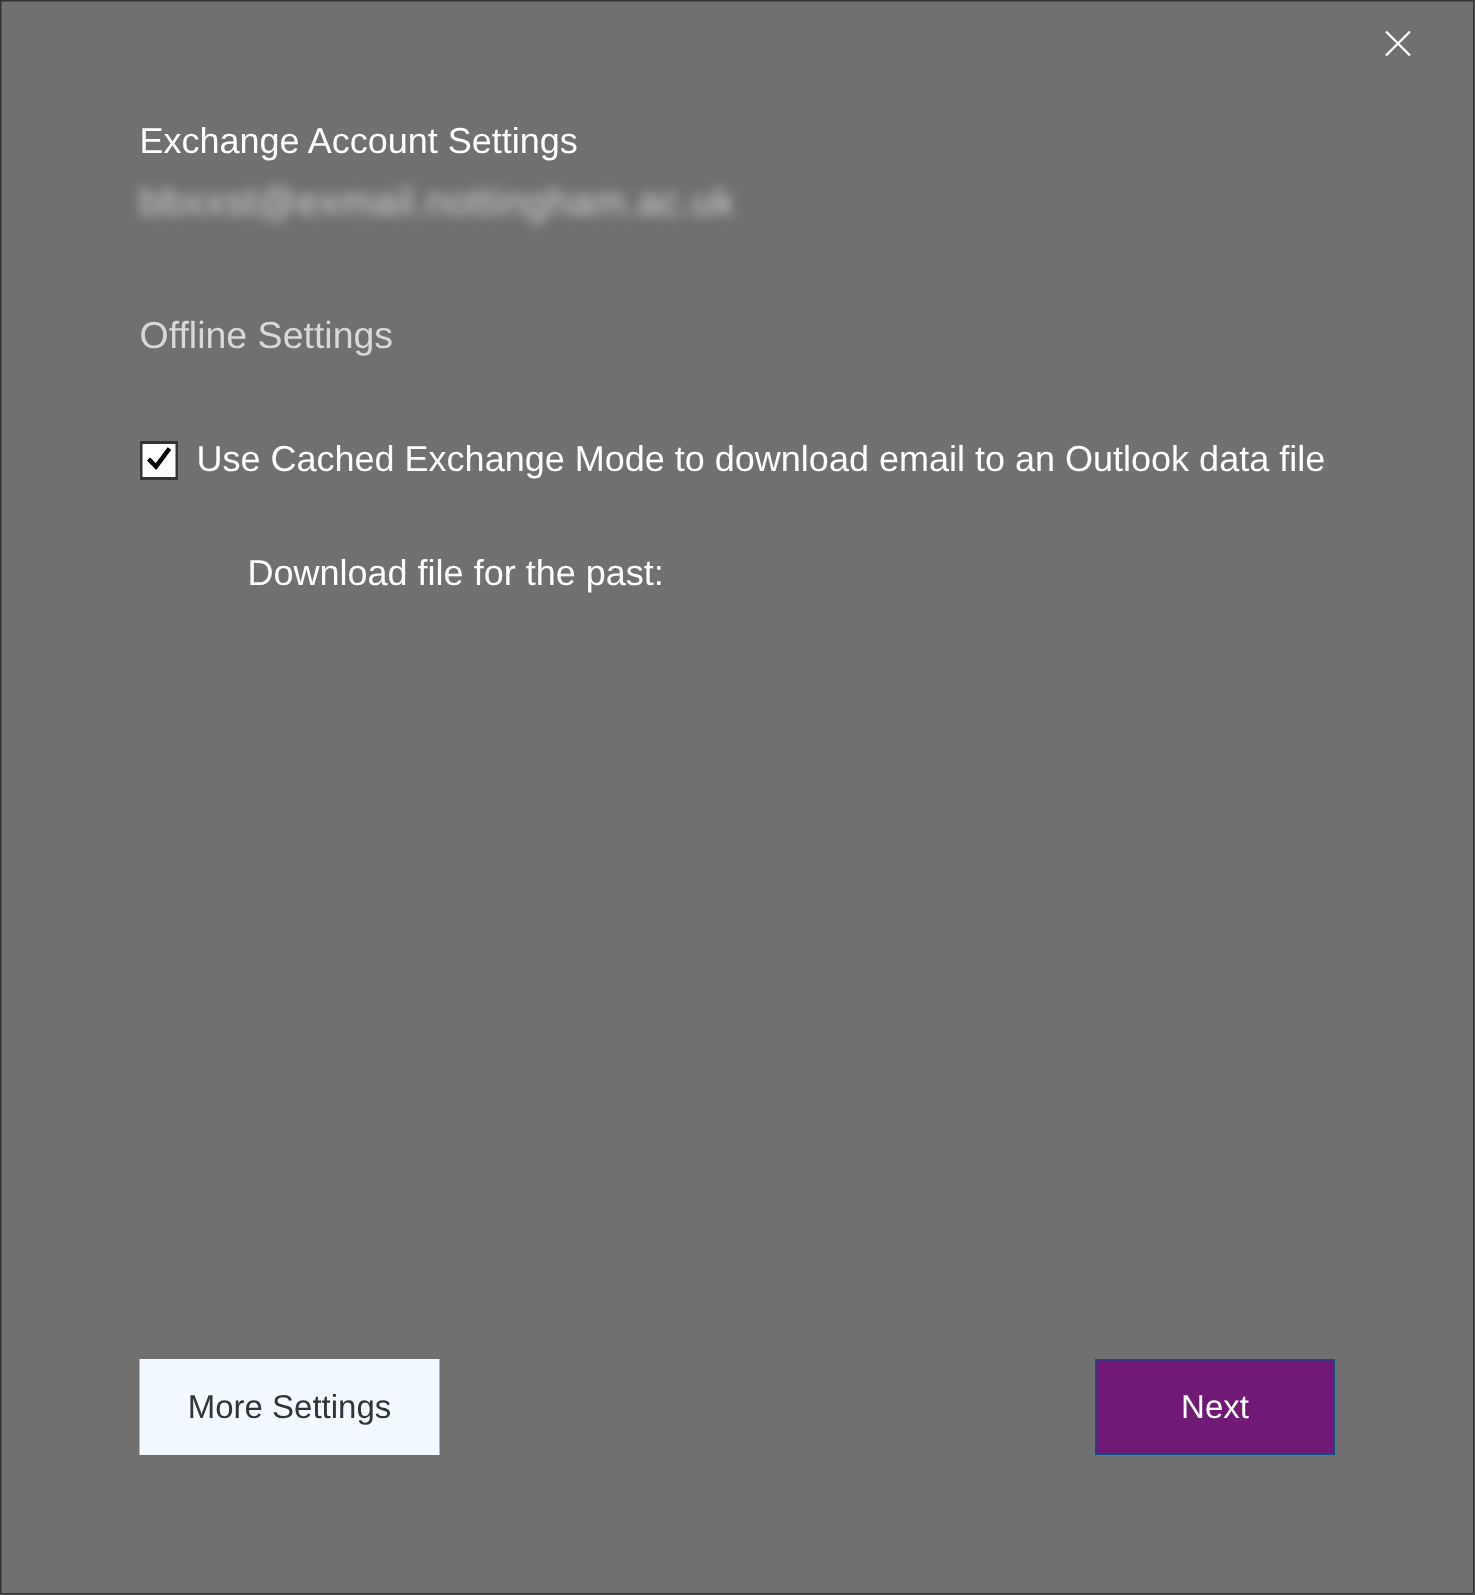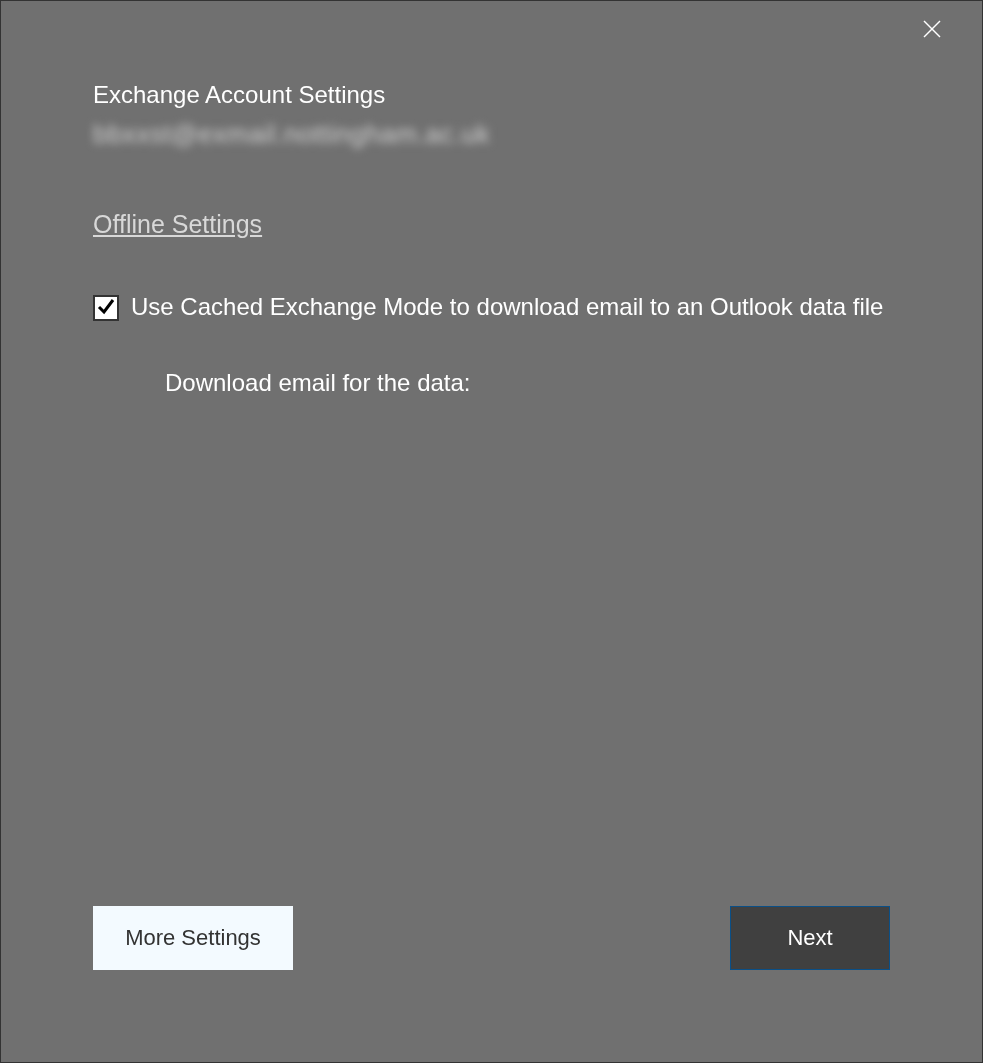--- a/index.html
+++ b/index.html
@@ -47,25 +47,24 @@
       color: #d0d0d0;
       filter: blur(4px);
       margin-bottom: 60px;
       letter-spacing: 0.5px;
     }
     .section-title {
       font-size: 25px;
       font-weight: 400;
       color: #d8d8d8;
       margin-bottom: 54px;
-      text-decoration: underline;
     }
     .checkbox-row {
       display: flex;
-      align-items: flex-end;
+      align-items: center;
       gap: 12px;
       margin-bottom: 48px;
     }
     .checkbox {
       width: 26px;
       height: 26px;
       background: #ffffff;
       border: 2px solid #333;
       display: flex;
       align-items: center;
@@ -156,21 +155,21 @@
       align-items: center;
       justify-content: center;
       border: 1px solid transparent;
     }
     .btn-secondary {
       background: #f3faff;
       color: #333333;
       width: 200px;
     }
     .btn-primary {
-      background: #404040;
+      background: #701a75;
       color: #ffffff;
       border: 1px solid #0a4f87;
       width: 160px;
     }
   </style>
 </head>
 <body>
 
 <div class="close-btn">
   <span>
@@ -190,20 +189,20 @@
     <div class="checkbox">
       <span>
         <svg viewBox="0 0 20 20">
             <polyline points="3,11 8,16 17,4"></polyline>
           </svg>
       </span>
     </div>
     <span class="checkbox-label">Use Cached Exchange Mode to download email to an Outlook data file</span>
   </div>
 
-  <div class="download-label">Download email for the data:</div>
+  <div class="download-label">Download file for the past:</div>
 
 </div>
 
 <div class="footer">
   <div class="btn btn-secondary">More Settings</div>
   <div class="btn btn-primary">Next</div>
 </div>
 
 </body></html>

